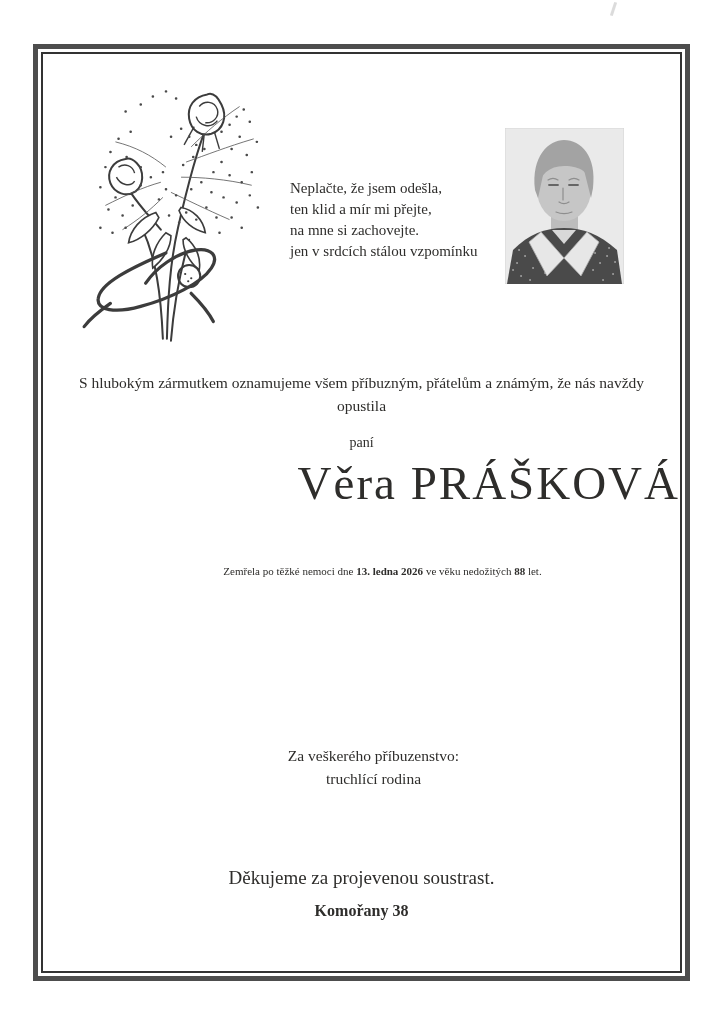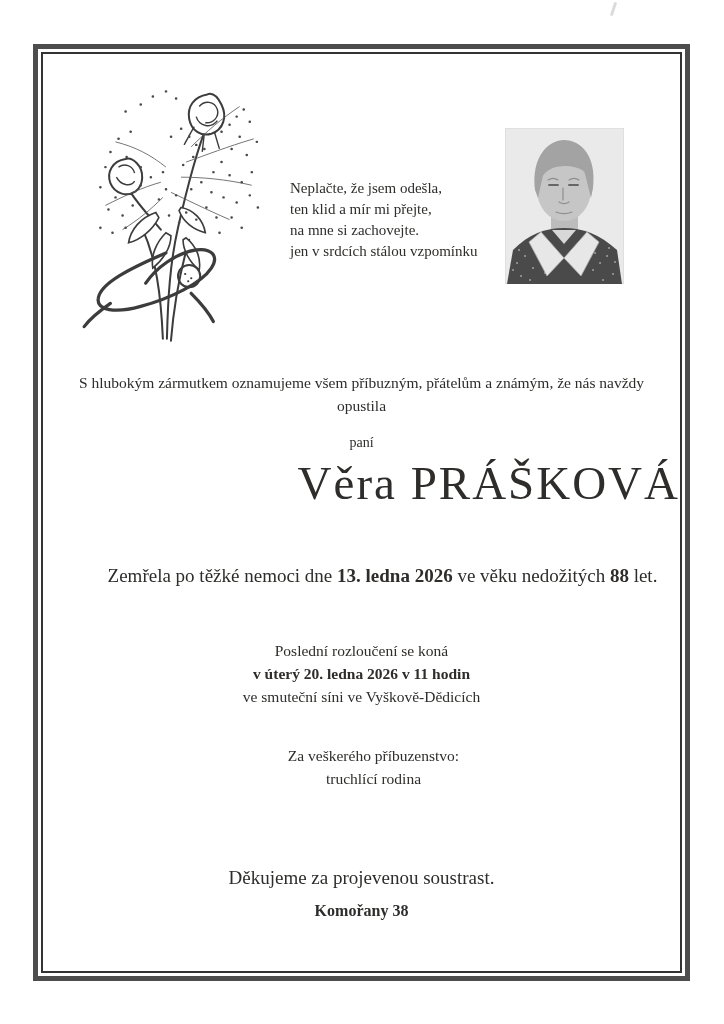--- a/index.html
+++ b/index.html
@@ -20,21 +20,21 @@
     filter:grayscale(100%); }
   .photo svg { display:block; width:100%; height:100%; }
 
   .poem { position:absolute; left:247px; top:124px; width:210px;
     font-size:15px; line-height:21px; text-align:left; }
 
   .center-col { position:absolute; left:0; width:100%; text-align:center; }
   .announcement { top:317px; font-size:15.5px; line-height:23px; padding:0 28px; }
   .title-prefix { top:381px; font-size:14px; }
   .deceased-name { top:402px; font-size:47px; letter-spacing:2px; font-weight:400;text-align:right; }
-  .death-line { top:511px; font-size:19px;padding-left:42px; }
+  .death-line { top:511px; font-size:11px;padding-left:42px; }
   .farewell { top:585px; font-size:15.5px; line-height:23px; }
   .farewell .bold-line { font-weight:bold; }
   .family { top:690px; font-size:15.5px; line-height:23px;padding-left:24px; }
   .thanks { top:781px; font-size:19px;margin-top:32px; }
   .address { top:848px; font-size:16px; font-weight:bold; }
   b { font-weight:bold; }
 </style>
 </head>
 <body>
 
@@ -146,25 +146,20 @@
       <div>S hlubokým zármutkem oznamujeme všem příbuzným, přátelům a známým, že nás navždy opustila</div>
     </div>
 
     <div class="center-col title-prefix">paní</div>
     <div class="center-col deceased-name">Věra PRÁŠKOVÁ</div>
 
     <div class="center-col death-line">
       <span>Zemřela po těžké nemoci dne </span><b>13. ledna 2026</b><span> ve věku nedožitých </span><b>88</b><span> let.</span>
     </div>
 
-    <div class="center-col farewell">
-      <div>Poslední rozloučení se koná</div>
-      <div class="bold-line">v úterý 20. ledna 2026 v 11 hodin</div>
-      <div>ve smuteční síni ve Vyškově-Dědicích</div>
-    </div>
 
     <div class="center-col family">
       <div>Za veškerého příbuzenstvo:</div>
       <div>truchlící rodina</div>
     </div>
 
     <div class="center-col thanks">Děkujeme za projevenou soustrast.</div>
 
     <div class="center-col address">Komořany 38</div>
 

